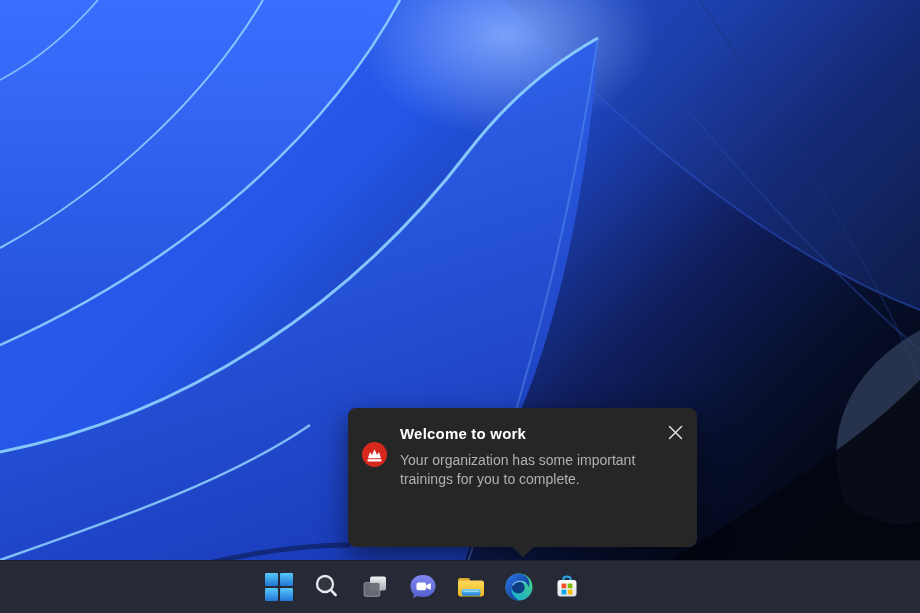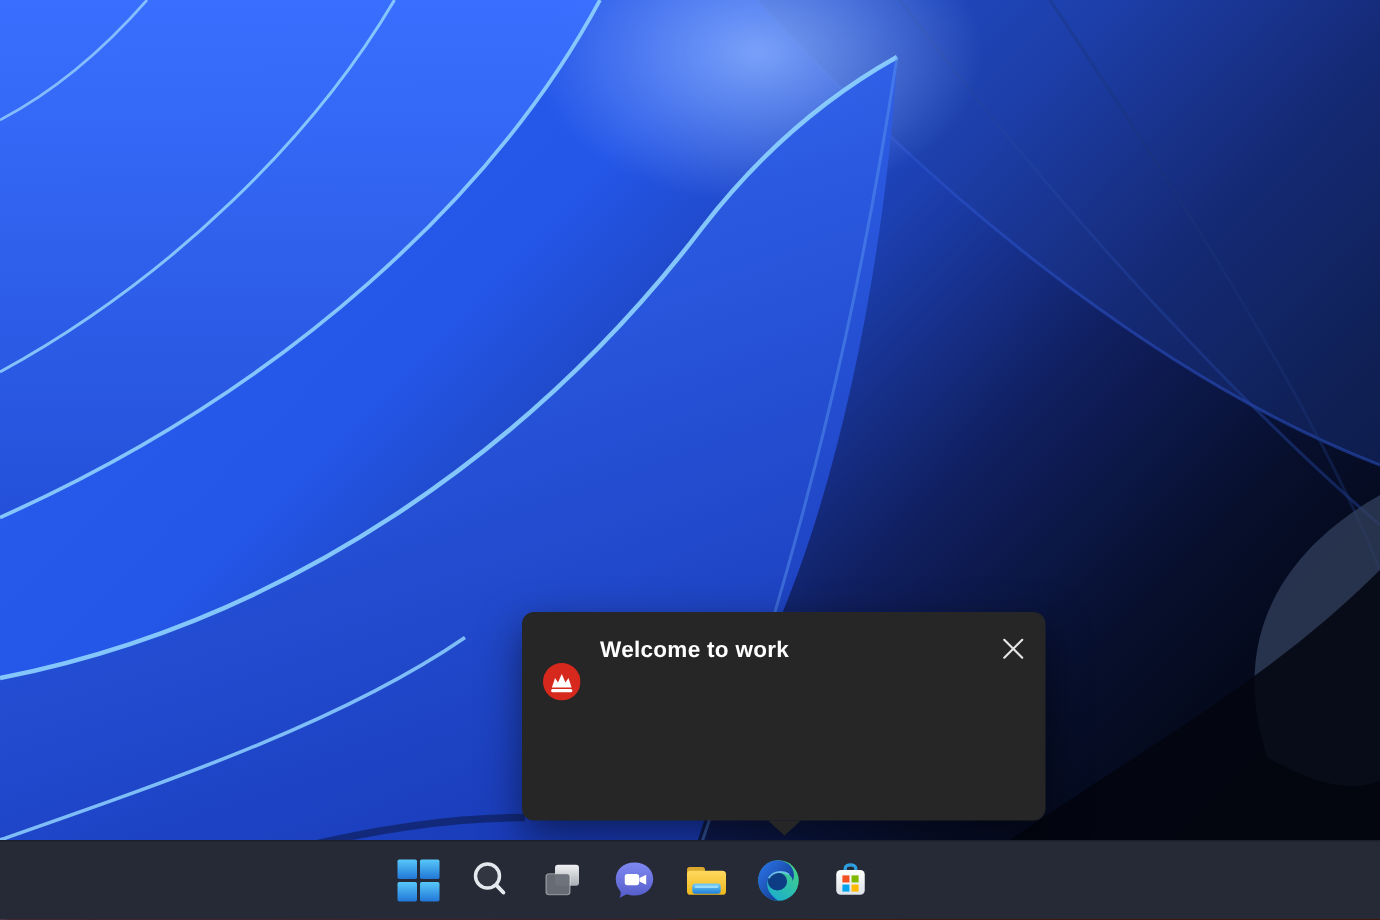--- a/index.html
+++ b/index.html
@@ -1,19 +1,19 @@
 <!DOCTYPE html>
 <html><head>
 <meta charset="utf-8">
 <style>
   html,body{margin:0;padding:0;background:#000;}
   .screen{
     position:relative;width:920px;height:613px;overflow:hidden;
     font-family:"Liberation Sans","DejaVu Sans",sans-serif;
-    background:#c2410c;
+    background:#fdba74;
   }
   .wallpaper{position:absolute;inset:0;width:920px;height:613px;display:block;}
 
   
   .toast{
     position:absolute;left:348px;top:408px;width:349px;height:139px;
     background:#262626;border-radius:8px;
     box-shadow:0 10px 28px rgba(0,0,0,.5);
   }
   .toast-pointer{
@@ -119,20 +119,21 @@
     <span class="toast-appicon">
       <svg width="25" height="25" viewBox="0 0 24 24" aria-hidden="true">
         <circle cx="12" cy="12" r="12" fill="#d7281d"></circle>
         <path d="M5.7,15.6 L7.7,9.6 L9.6,12.5 L12,7.0 L14.4,12.5 L16.3,9.6 L18.3,15.6 Z" fill="#ffffff"></path>
         <rect x="5.2" y="16.6" width="13.6" height="2.1" rx="1" fill="#ffffff"></rect>
       </svg>
     </span>
 
     <div class="toast-title">Welcome to work</div>
 
+    <div class="toast-body">Your organization has some important trainings for you to complete.</div>
 
     <button class="toast-close" aria-label="Close">
       <svg width="15" height="15" viewBox="0 0 15 15" aria-hidden="true">
         <line x1="1.5" y1="1.5" x2="13.5" y2="13.5" stroke="#e6e6e6" stroke-width="1.4" stroke-linecap="round"></line>
         <line x1="13.5" y1="1.5" x2="1.5" y2="13.5" stroke="#e6e6e6" stroke-width="1.4" stroke-linecap="round"></line>
       </svg>
     </button>
 
   </div>
 

